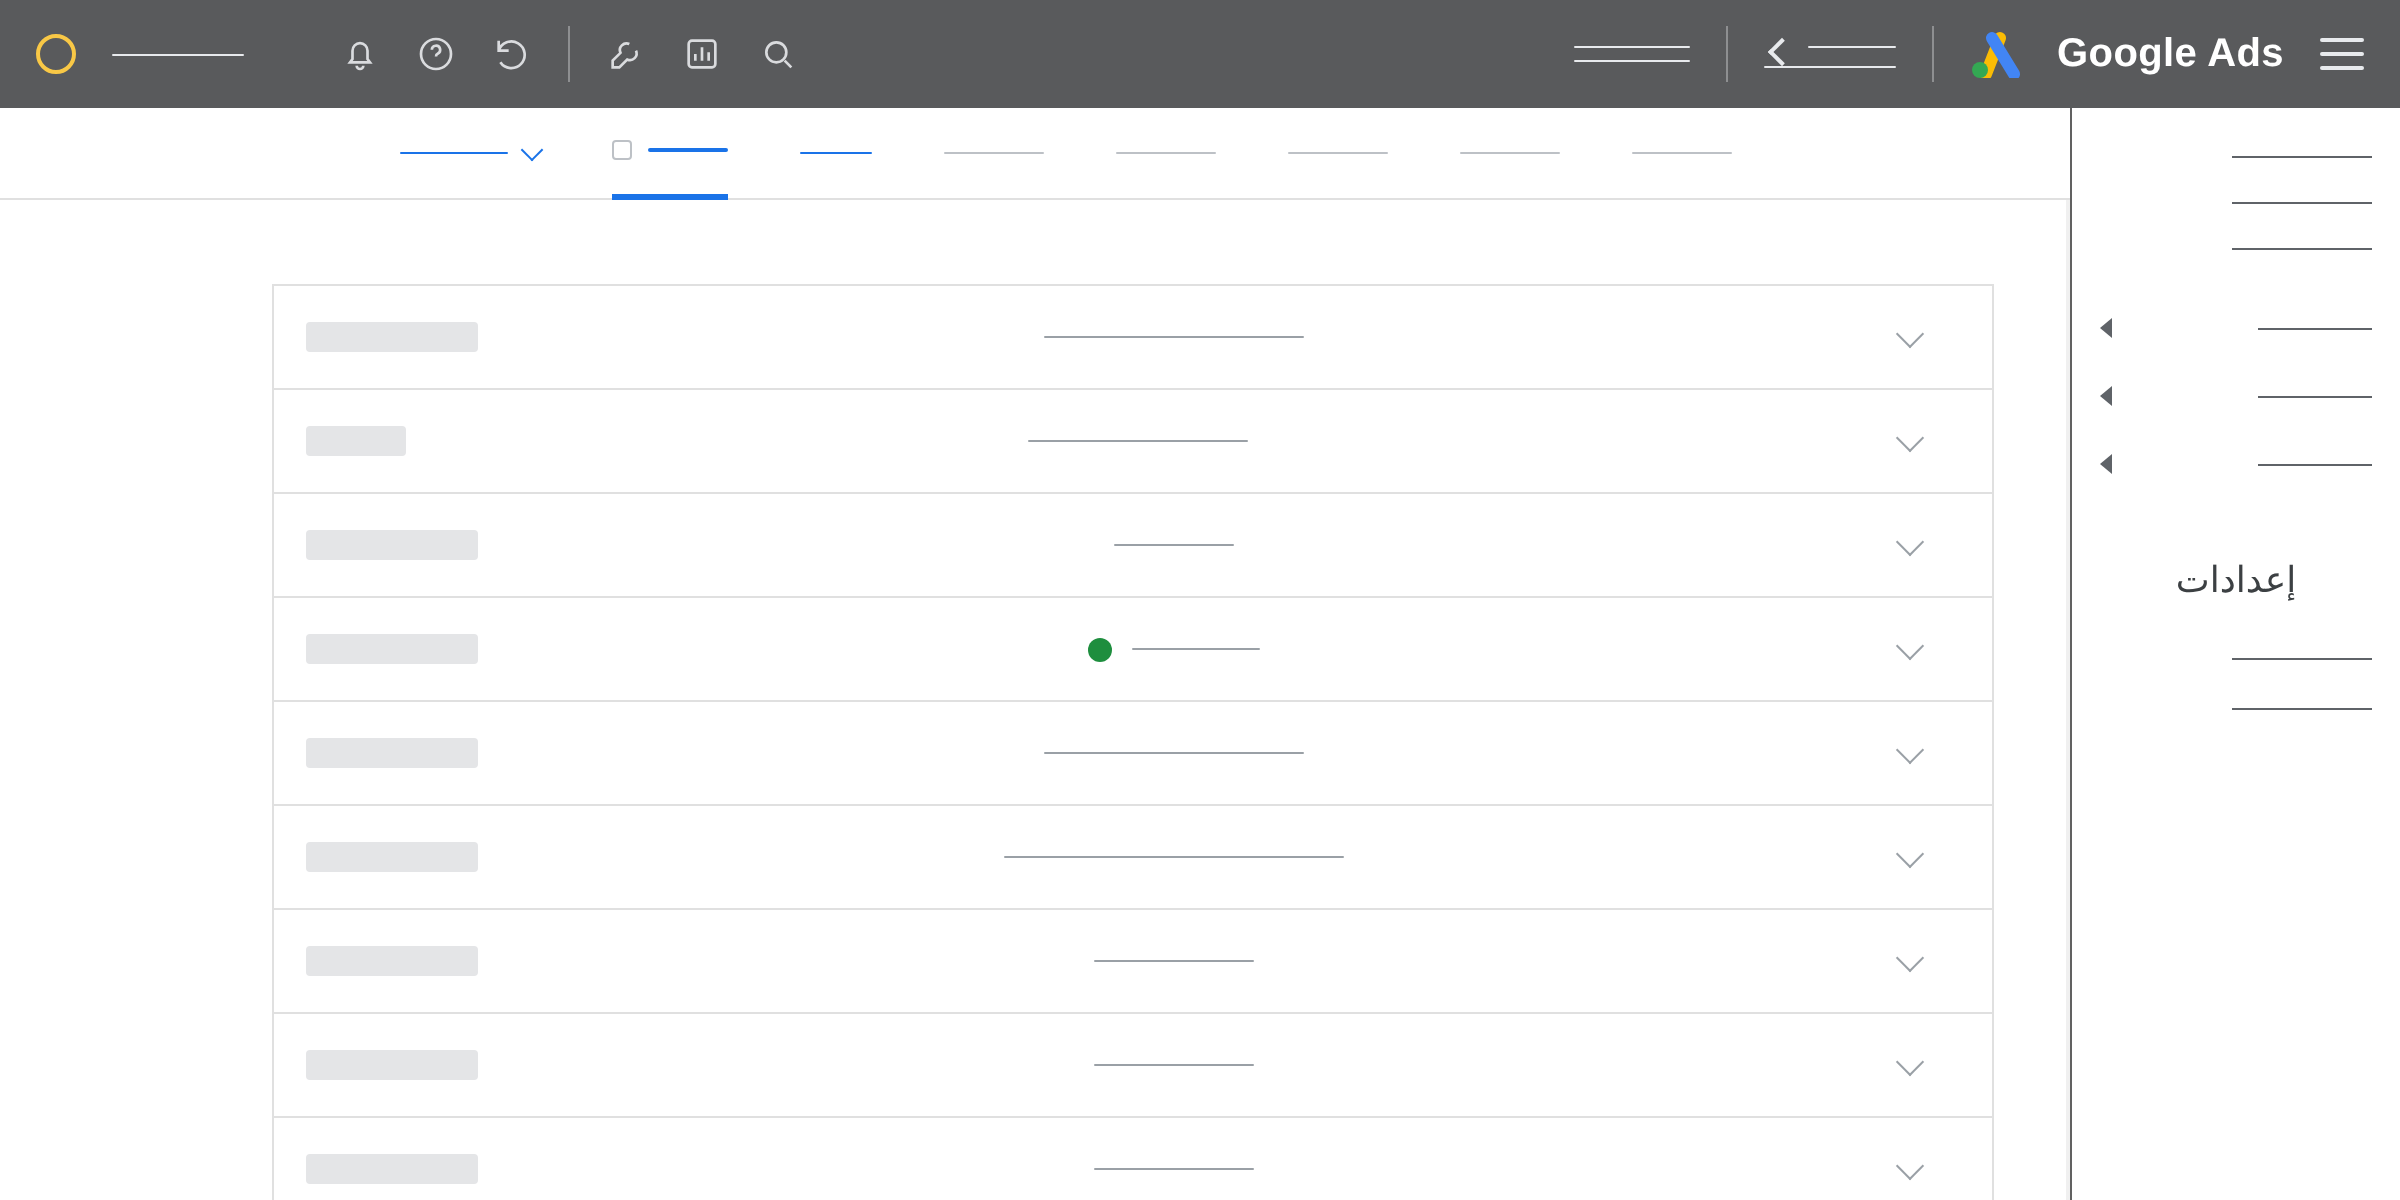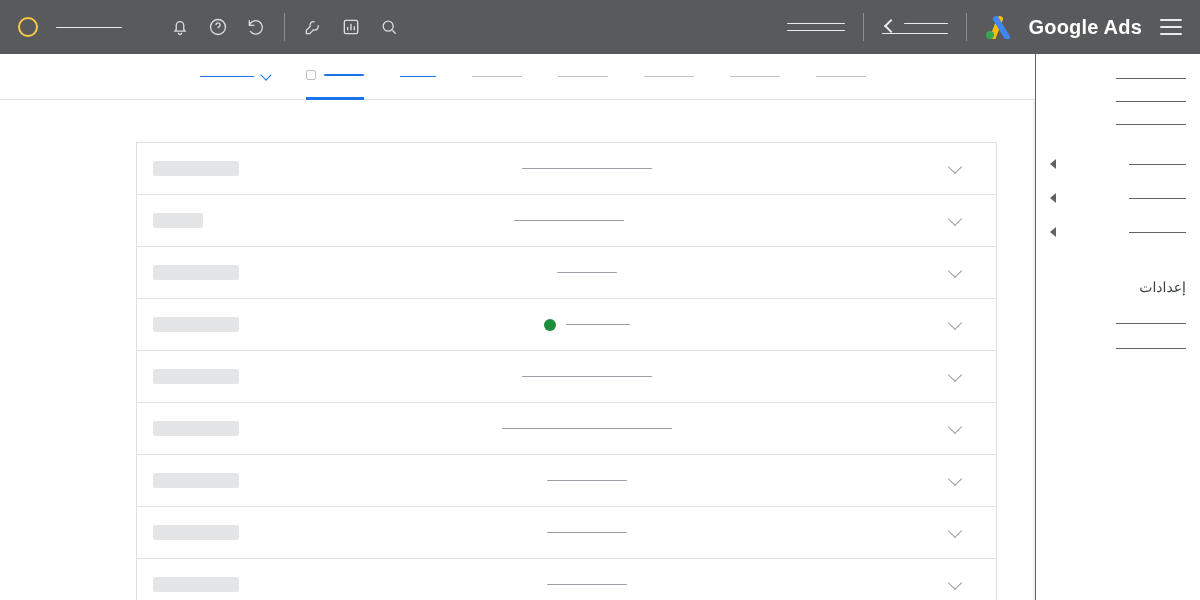--- a/index.html
+++ b/index.html
@@ -46,21 +46,21 @@
   
   .sidebar {
     position:absolute; top:54px; right:0; bottom:0; width:165px;
     background:#fff; border-left:1px solid #616161;
     padding:24px 14px 0 14px; display:flex; flex-direction:column; gap:28px;
     direction:rtl;
   }
   .sidebar .s-item { display:flex; align-items:center; gap:8px; justify-content:flex-start; }
   .sidebar .s-line { height:1px; background:#5f6368; flex:1; max-width:80px; }
   .sidebar .caret { width:0; height:0; border-top:5px solid transparent; border-bottom:5px solid transparent; border-right:6px solid #5f6368; }
-  .sidebar .label { font-size:14px; color:#3c4043; text-align:right; }
+  .sidebar .label { font-size:18px; color:#3c4043; text-align:center; }
 
   
   .content {
     position:absolute; top:100px; left:0; right:167px; bottom:0;
     background:#fff; overflow:hidden; padding-top:42px;
   }
   .table {
     position:absolute; top:42px; left:136px; right:36px;
     border:1px solid #e0e0e0; border-bottom:none; background:#fff;
   }

